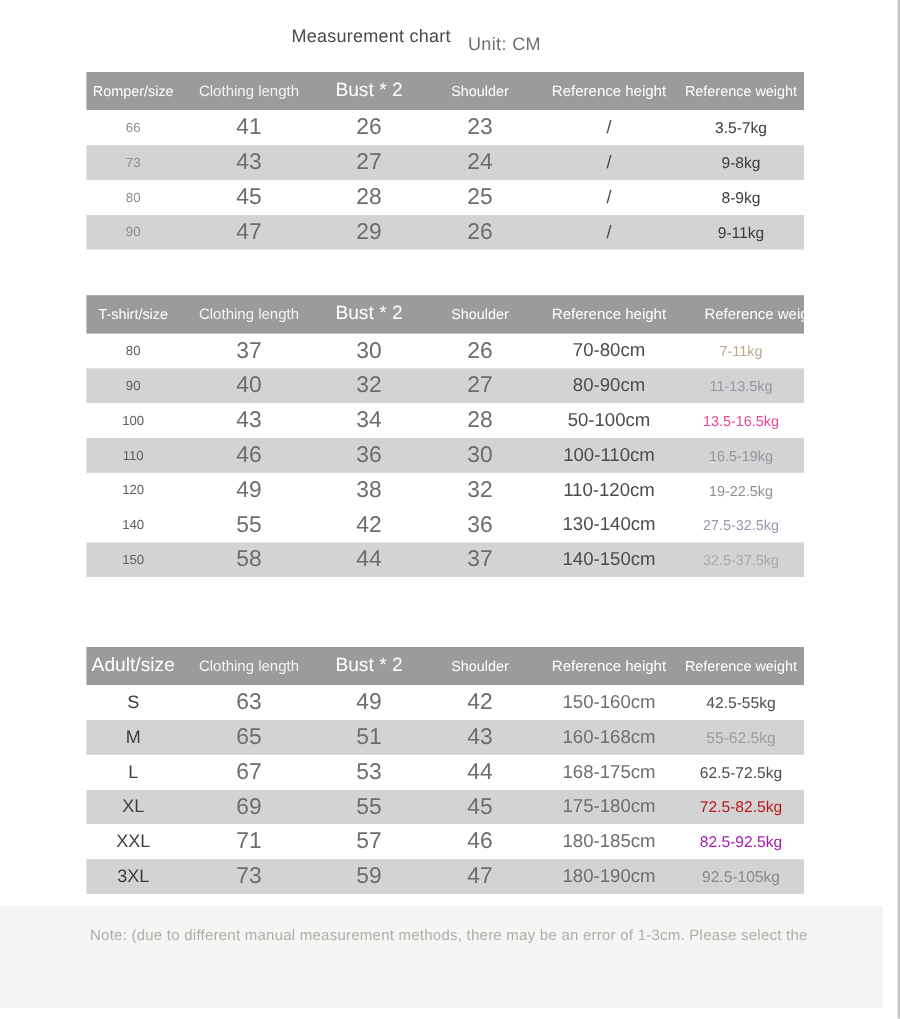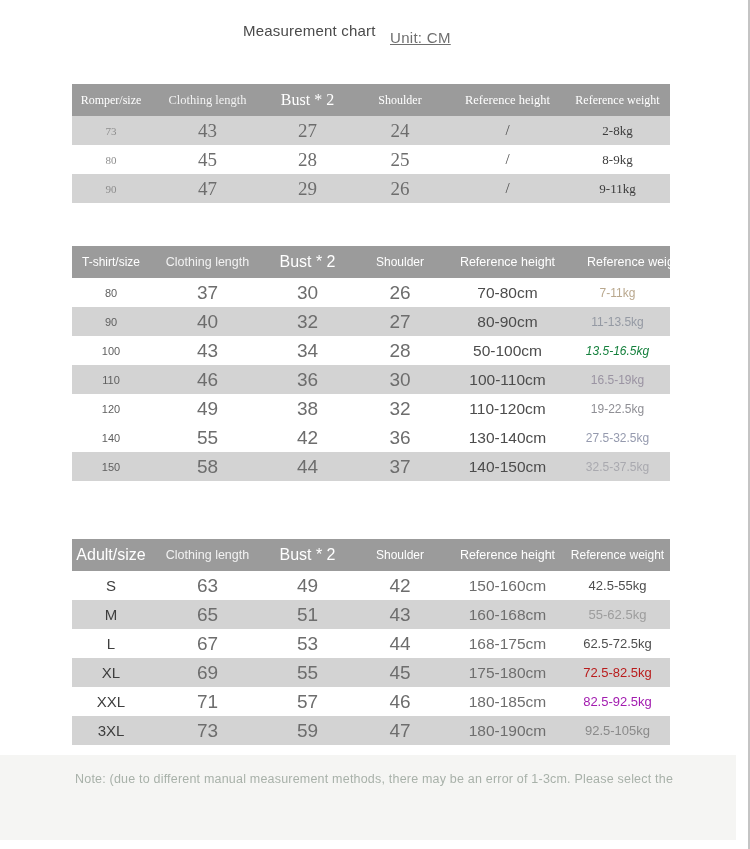--- a/index.html
+++ b/index.html
@@ -8,27 +8,27 @@
     background:#ffffff;
     font-family:"Liberation Sans", sans-serif;
     -webkit-font-smoothing:antialiased;
   }
   .title{
     position:absolute;left:243px;top:22px;
     font-size:15px;color:#4a4a4a;letter-spacing:.2px;text-align:right;
   }
   .unit{
     position:absolute;left:390px;top:29px;
-    font-size:15px;color:#6f6f6f;letter-spacing:.3px;text-decoration:underline;
+    font-size:15px;color:#6f6f6f;letter-spacing:.3px;
   }
   table.size-table{
     position:absolute;left:72px;width:598px;
     border-collapse:collapse;table-layout:fixed;
   }
-  .tbl-0{top:84px;font-family:Liberation Serif, serif;} .tbl-1{top:246px;} .tbl-2{top:539px;}
+  .tbl-0{top:60px;} .tbl-1{top:246px;} .tbl-2{top:539px;}
   th{
     height:32px;background:var(--header-bg,#9b9b9b);color:var(--header-text,#ffffff);
     font-weight:normal;font-size:12px;text-align:center;
     white-space:nowrap;overflow:hidden;padding:0;
   }
   th.c1{font-size:12.5px;color:#f2f2f2;}
   th.c2{font-size:16px;}
   th.c4{font-size:12.5px;}
   .tbl-2 th.c0{font-size:16px;}
   .tbl-1 th.c5{padding-left:22px;font-size:12.5px;}
@@ -80,27 +80,35 @@
       <tr>
         <th class="c0">Romper/size</th>
         <th class="c1">Clothing length</th>
         <th class="c2">Bust * 2</th>
         <th class="c3">Shoulder</th>
         <th class="c4">Reference height</th>
         <th class="c5">Reference weight</th>
       </tr>
     </thead>
     <tbody>
+      <tr>
+        <td class="c0">66</td>
+        <td class="c1">41</td>
+        <td class="c2">26</td>
+        <td class="c3">23</td>
+        <td class="c4">/</td>
+        <td class="c5">3.5-7kg</td>
+      </tr>
       <tr class="alt">
         <td class="c0">73</td>
         <td class="c1">43</td>
         <td class="c2">27</td>
         <td class="c3">24</td>
         <td class="c4">/</td>
-        <td class="c5">2-8kg</td>
+        <td class="c5">9-8kg</td>
       </tr>
       <tr>
         <td class="c0">80</td>
         <td class="c1">45</td>
         <td class="c2">28</td>
         <td class="c3">25</td>
         <td class="c4">/</td>
         <td class="c5">8-9kg</td>
       </tr>
       <tr class="alt">
@@ -148,21 +156,21 @@
         <td class="c3">27</td>
         <td class="c4">80-90cm</td>
         <td class="c5" style="color: rgb(148, 153, 163);">11-13.5kg</td>
       </tr>
       <tr>
         <td class="c0">100</td>
         <td class="c1">43</td>
         <td class="c2">34</td>
         <td class="c3">28</td>
         <td class="c4">50-100cm</td>
-        <td class="c5" style="color: #15803d; font-style: italic;">13.5-16.5kg</td>
+        <td class="c5" style="color: #ec4899;">13.5-16.5kg</td>
       </tr>
       <tr class="alt">
         <td class="c0">110</td>
         <td class="c1">46</td>
         <td class="c2">36</td>
         <td class="c3">30</td>
         <td class="c4">100-110cm</td>
         <td class="c5" style="color: rgb(154, 147, 162);">16.5-19kg</td>
       </tr>
       <tr>

